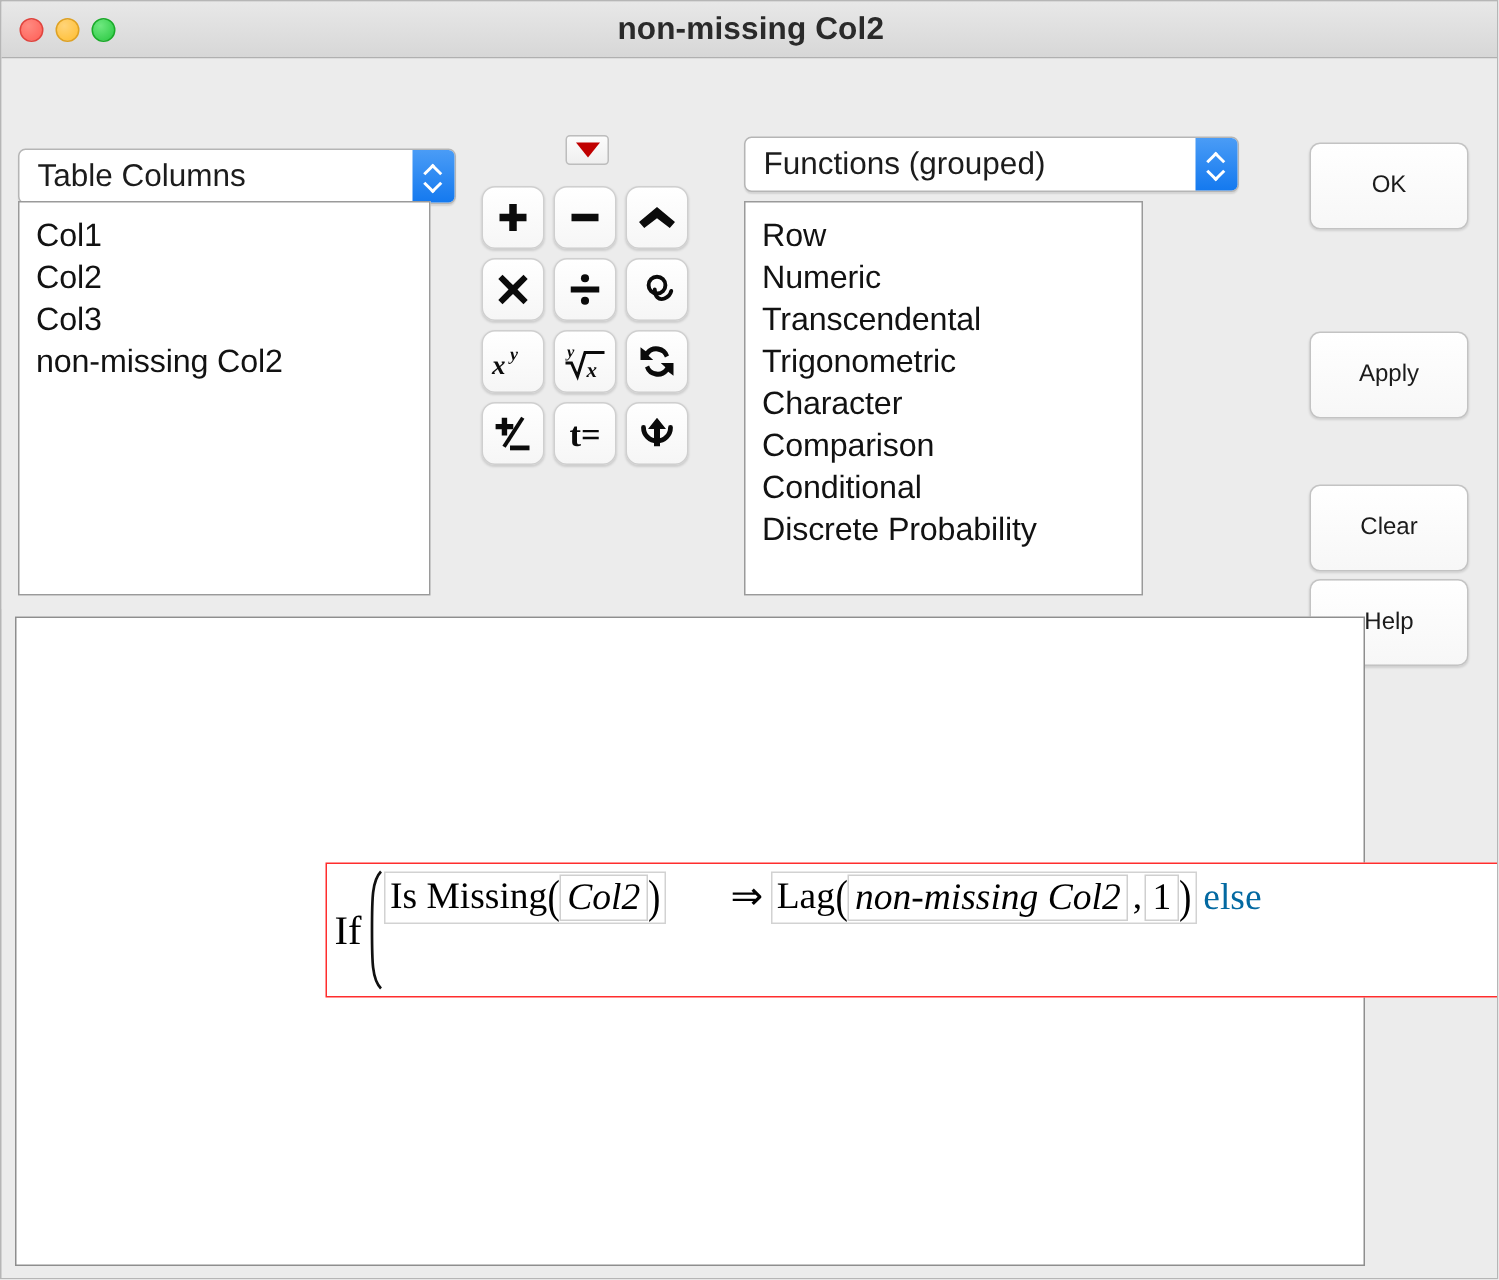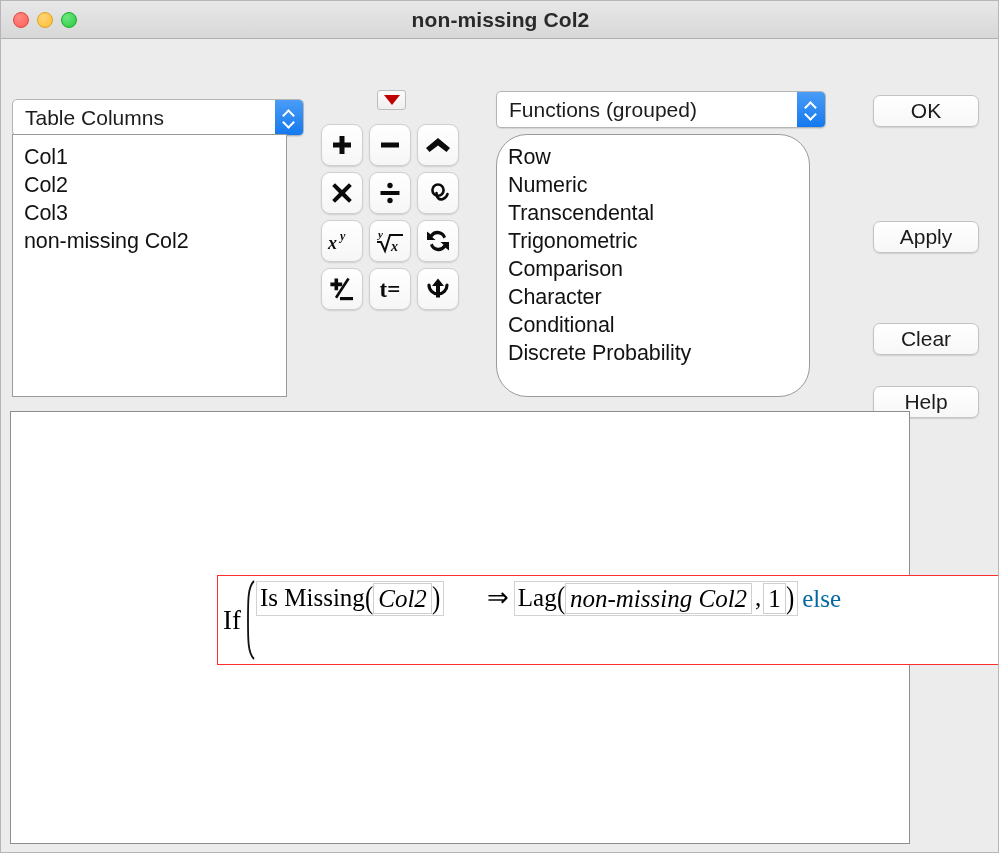--- a/index.html
+++ b/index.html
@@ -134,21 +134,21 @@
     line-height: 28px;
     color: #121212;
     padding: 0 0 0 11px;
     white-space: nowrap;
     letter-spacing: -0.1px;
   }
 
   #cols-combo   { left: 11px;  top: 60px;  width: 292px; }
   #cols-list    { left: 11px;  top: 95px;  width: 275px; height: 263px; }
   #fn-combo     { left: 495px; top: 52px;  width: 330px; }
-  #fn-list      { left: 495px; top: 95px;  width: 314px; height: 263px; border-radius: 31px; }
+  #fn-list      { left: 495px; top: 95px;  width: 266px; height: 263px; }
 
   
   #kp-toggle {
     position: absolute;
     left: 376px; top: 51px;
     width: 29px; height: 20px;
     background: linear-gradient(to bottom, #fcfcfc, #efefef);
     border: 1px solid #bdbdbd;
     border-radius: 3px;
     box-sizing: border-box;
@@ -193,27 +193,27 @@
     font-style: italic;
     font-size: 20px;
     line-height: 1;
   }
 
   
   .cmdbtn {
     position: absolute;
     left: 872px;
     width: 106px;
-    height: 32px;
+    height: 58px;
     background: linear-gradient(to bottom, #ffffff 0%, #f7f7f7 100%);
     border: 1px solid #c3c3c3;
     border-radius: 7px;
     box-sizing: border-box;
     box-shadow: 0 1px 1.5px rgba(0,0,0,.12);
-    font-size: 21px;
+    font-size: 16px;
     color: #1b1b1b;
     display: flex;
     align-items: center;
     justify-content: center;
   }
   #btn-ok     { top: 56px; }
   #btn-cancel { top: 119px; }
   #btn-apply  { top: 182px; }
   #btn-clear  { top: 284px; }
   #btn-help   { top: 347px; }
@@ -484,22 +484,22 @@
         <div class="chev up"></div>
         <div class="chev down"></div>
       </div>
     </div>
 
     <div class="listbox" id="fn-list">
       <div class="item">Row</div>
       <div class="item">Numeric</div>
       <div class="item">Transcendental</div>
       <div class="item">Trigonometric</div>
+      <div class="item">Character</div>
       <div class="item">Comparison</div>
-      <div class="item">Character</div>
       <div class="item">Conditional</div>
       <div class="item">Discrete Probability</div>
     </div>
 
     <div class="cmdbtn" id="btn-ok">OK</div>
     <div class="cmdbtn" id="btn-apply">Apply</div>
     <div class="cmdbtn" id="btn-clear">Clear</div>
     <div class="cmdbtn" id="btn-help">Help</div>
   </div>
 

